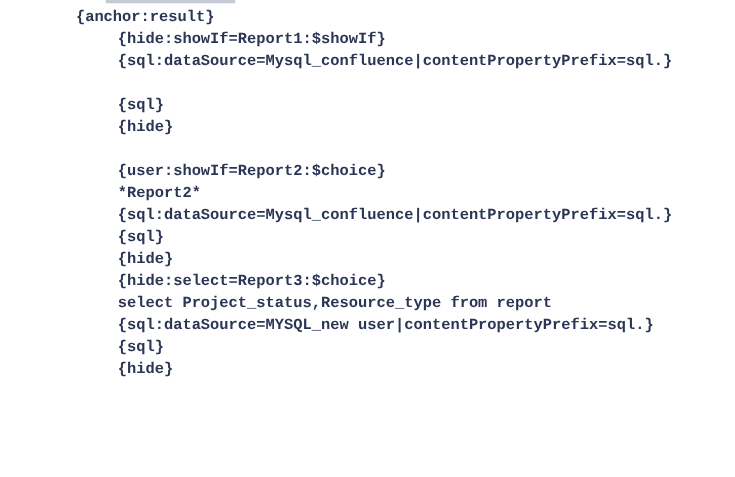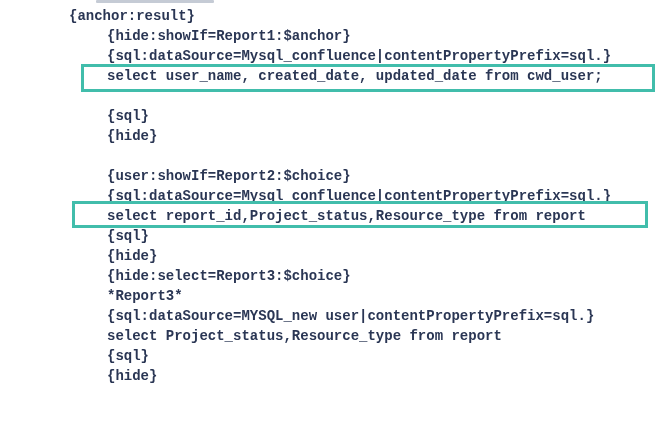--- a/index.html
+++ b/index.html
@@ -58,32 +58,30 @@
     height: 27px;
   }
 </style>
 </head>
 <body>
 
 <div class="page">
   <div class="top-artifact"></div>
   <div id="code-block">
       <div class="code-line indent-0">{anchor:result}</div>
-      <div class="code-line indent-1">{hide:showIf=Report1:$anchor}</div>
+      <div class="code-line indent-1">{hide:showIf=Report1:$showIf}</div>
       <div class="code-line indent-1">{sql:dataSource=Mysql_confluence|contentPropertyPrefix=sql.}</div>
-      <div class="code-line indent-1">select user_name, created_date, updated_date from cwd_user;<div class="hl-box hl-0"></div></div>
       <div class="code-line indent-1"></div>
       <div class="code-line indent-1">{sql}</div>
       <div class="code-line indent-1">{hide}</div>
       <div class="code-line indent-1"></div>
       <div class="code-line indent-1">{user:showIf=Report2:$choice}</div>
+      <div class="code-line indent-1">*Report2*</div>
       <div class="code-line indent-1">{sql:dataSource=Mysql_confluence|contentPropertyPrefix=sql.}</div>
-      <div class="code-line indent-1">select report_id,Project_status,Resource_type from report<div class="hl-box hl-1"></div></div>
       <div class="code-line indent-1">{sql}</div>
       <div class="code-line indent-1">{hide}</div>
       <div class="code-line indent-1">{hide:select=Report3:$choice}</div>
-      <div class="code-line indent-1">*Report3*</div>
+      <div class="code-line indent-1">select Project_status,Resource_type from report</div>
       <div class="code-line indent-1">{sql:dataSource=MYSQL_new user|contentPropertyPrefix=sql.}</div>
-      <div class="code-line indent-1">select Project_status,Resource_type from report</div>
       <div class="code-line indent-1">{sql}</div>
       <div class="code-line indent-1">{hide}</div>
     </div>
 </div>
 
 </body></html>

